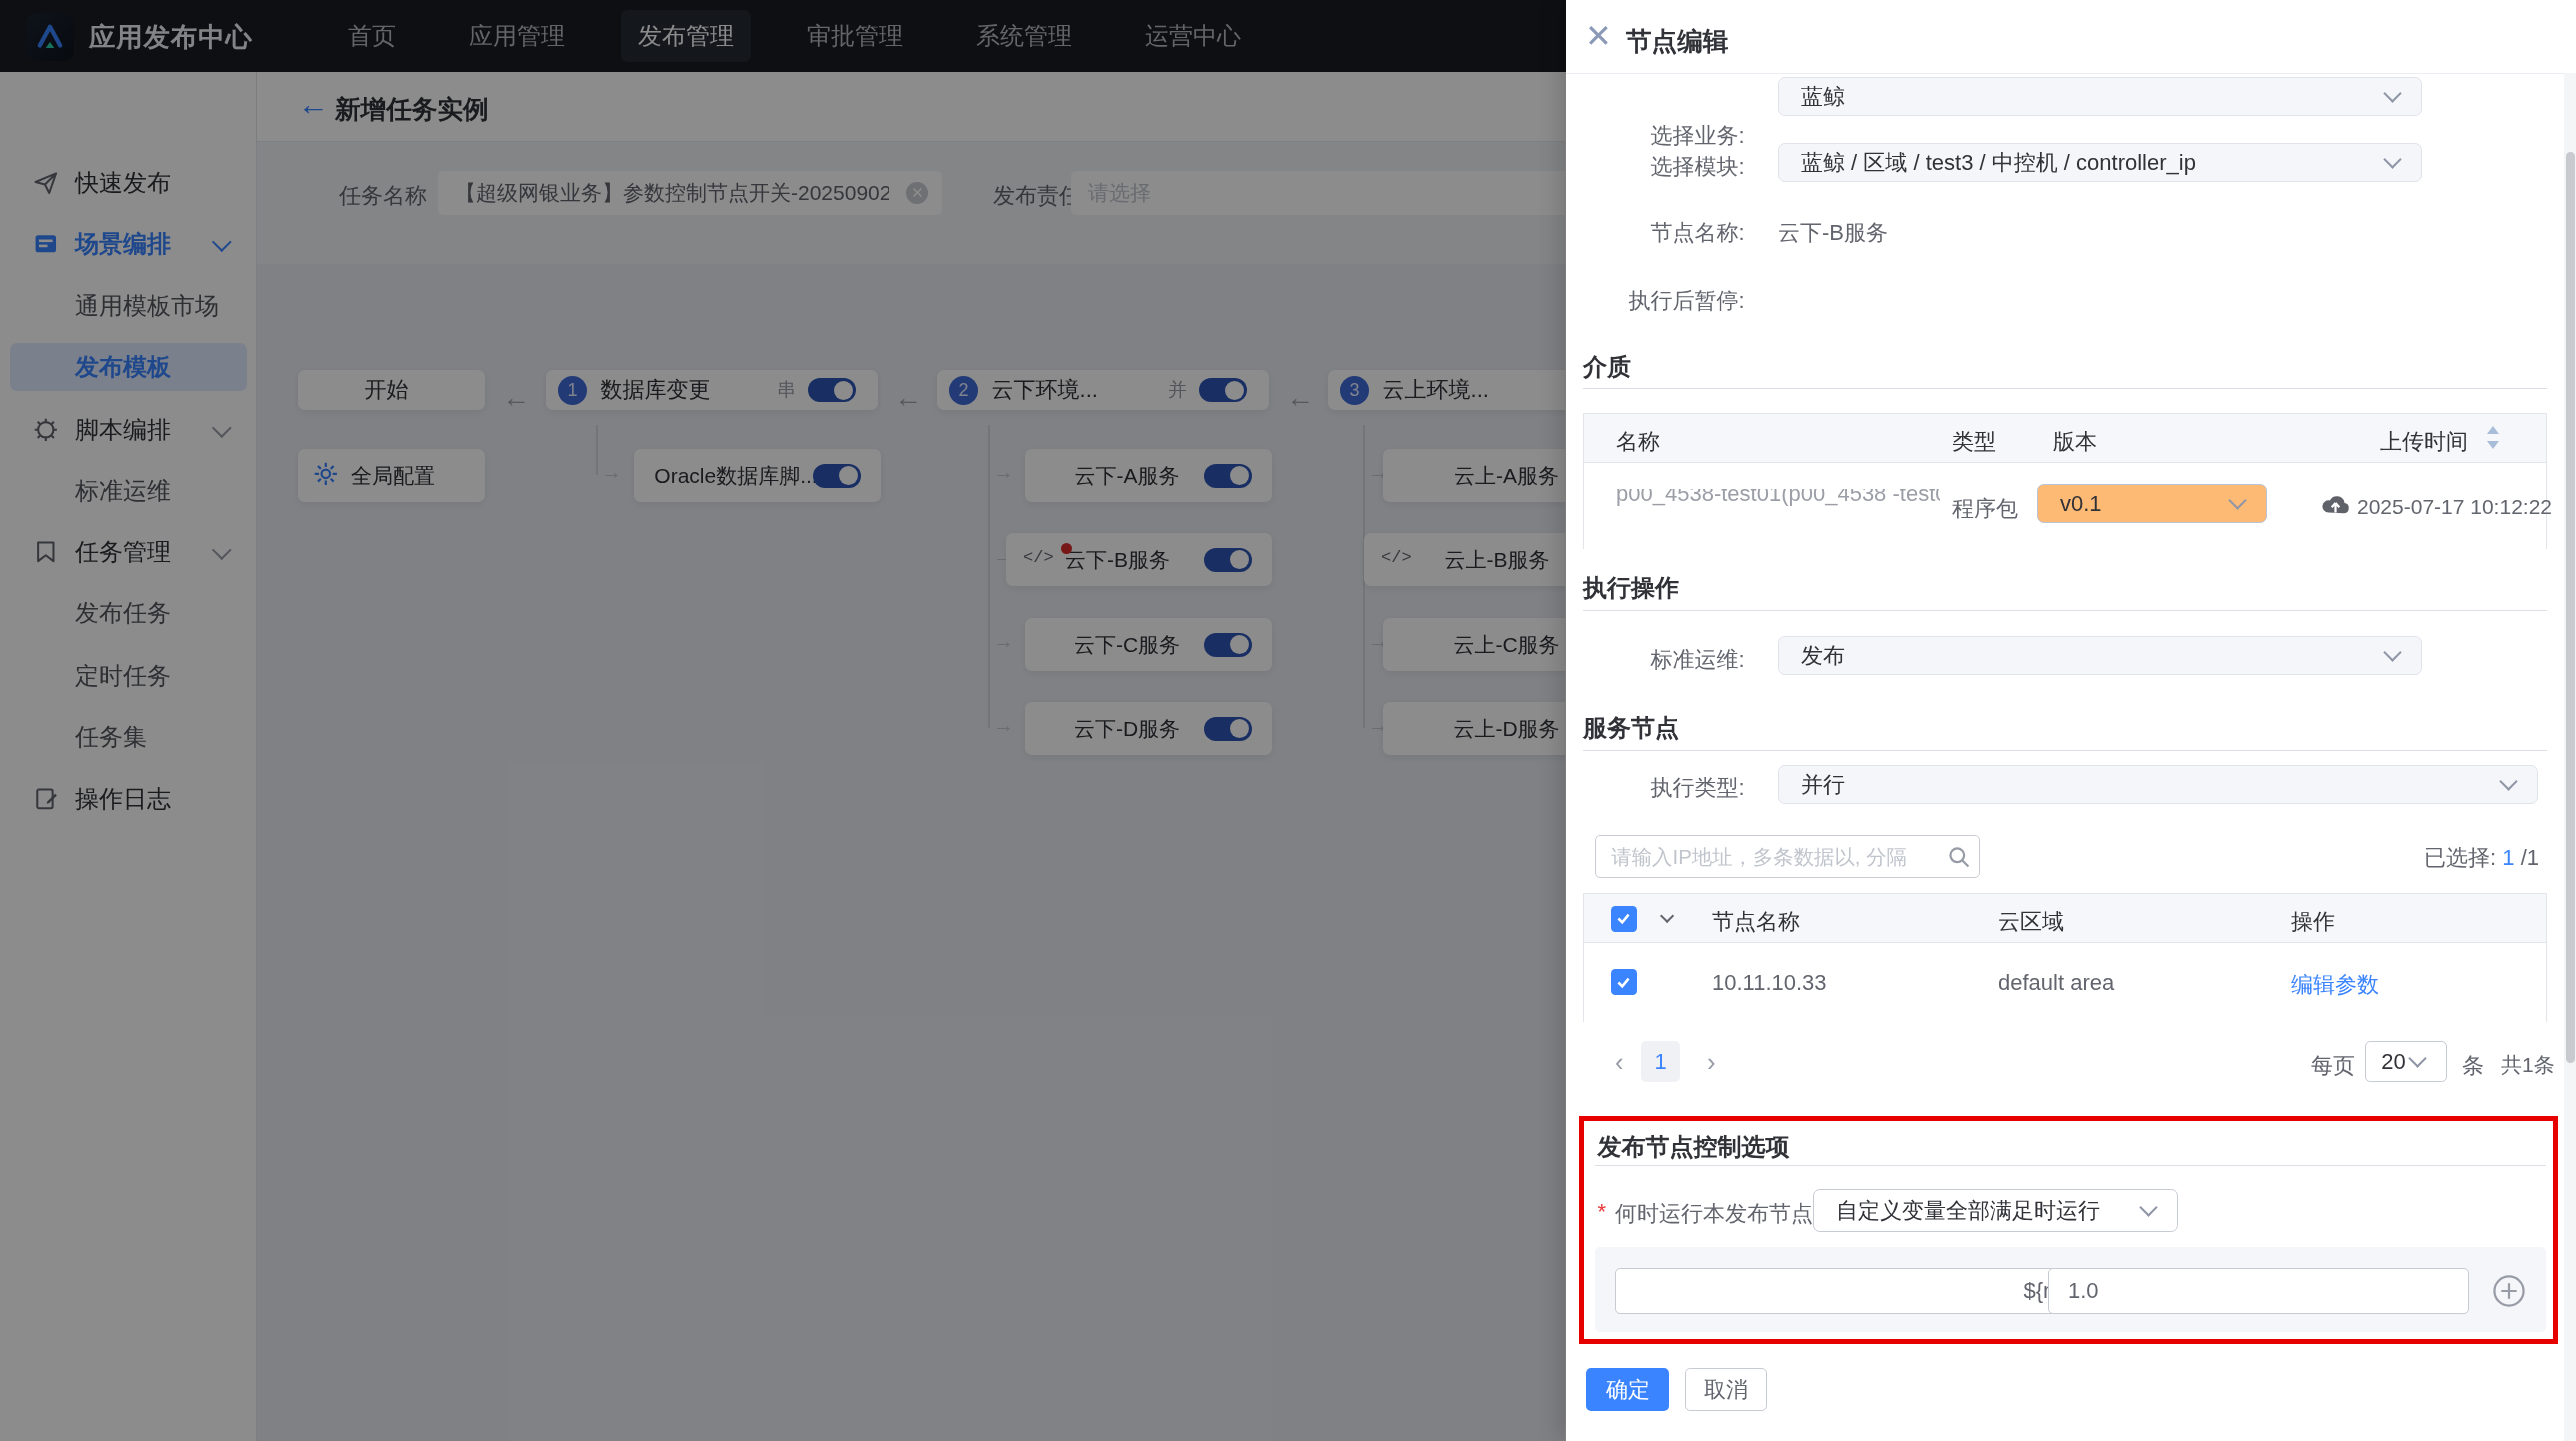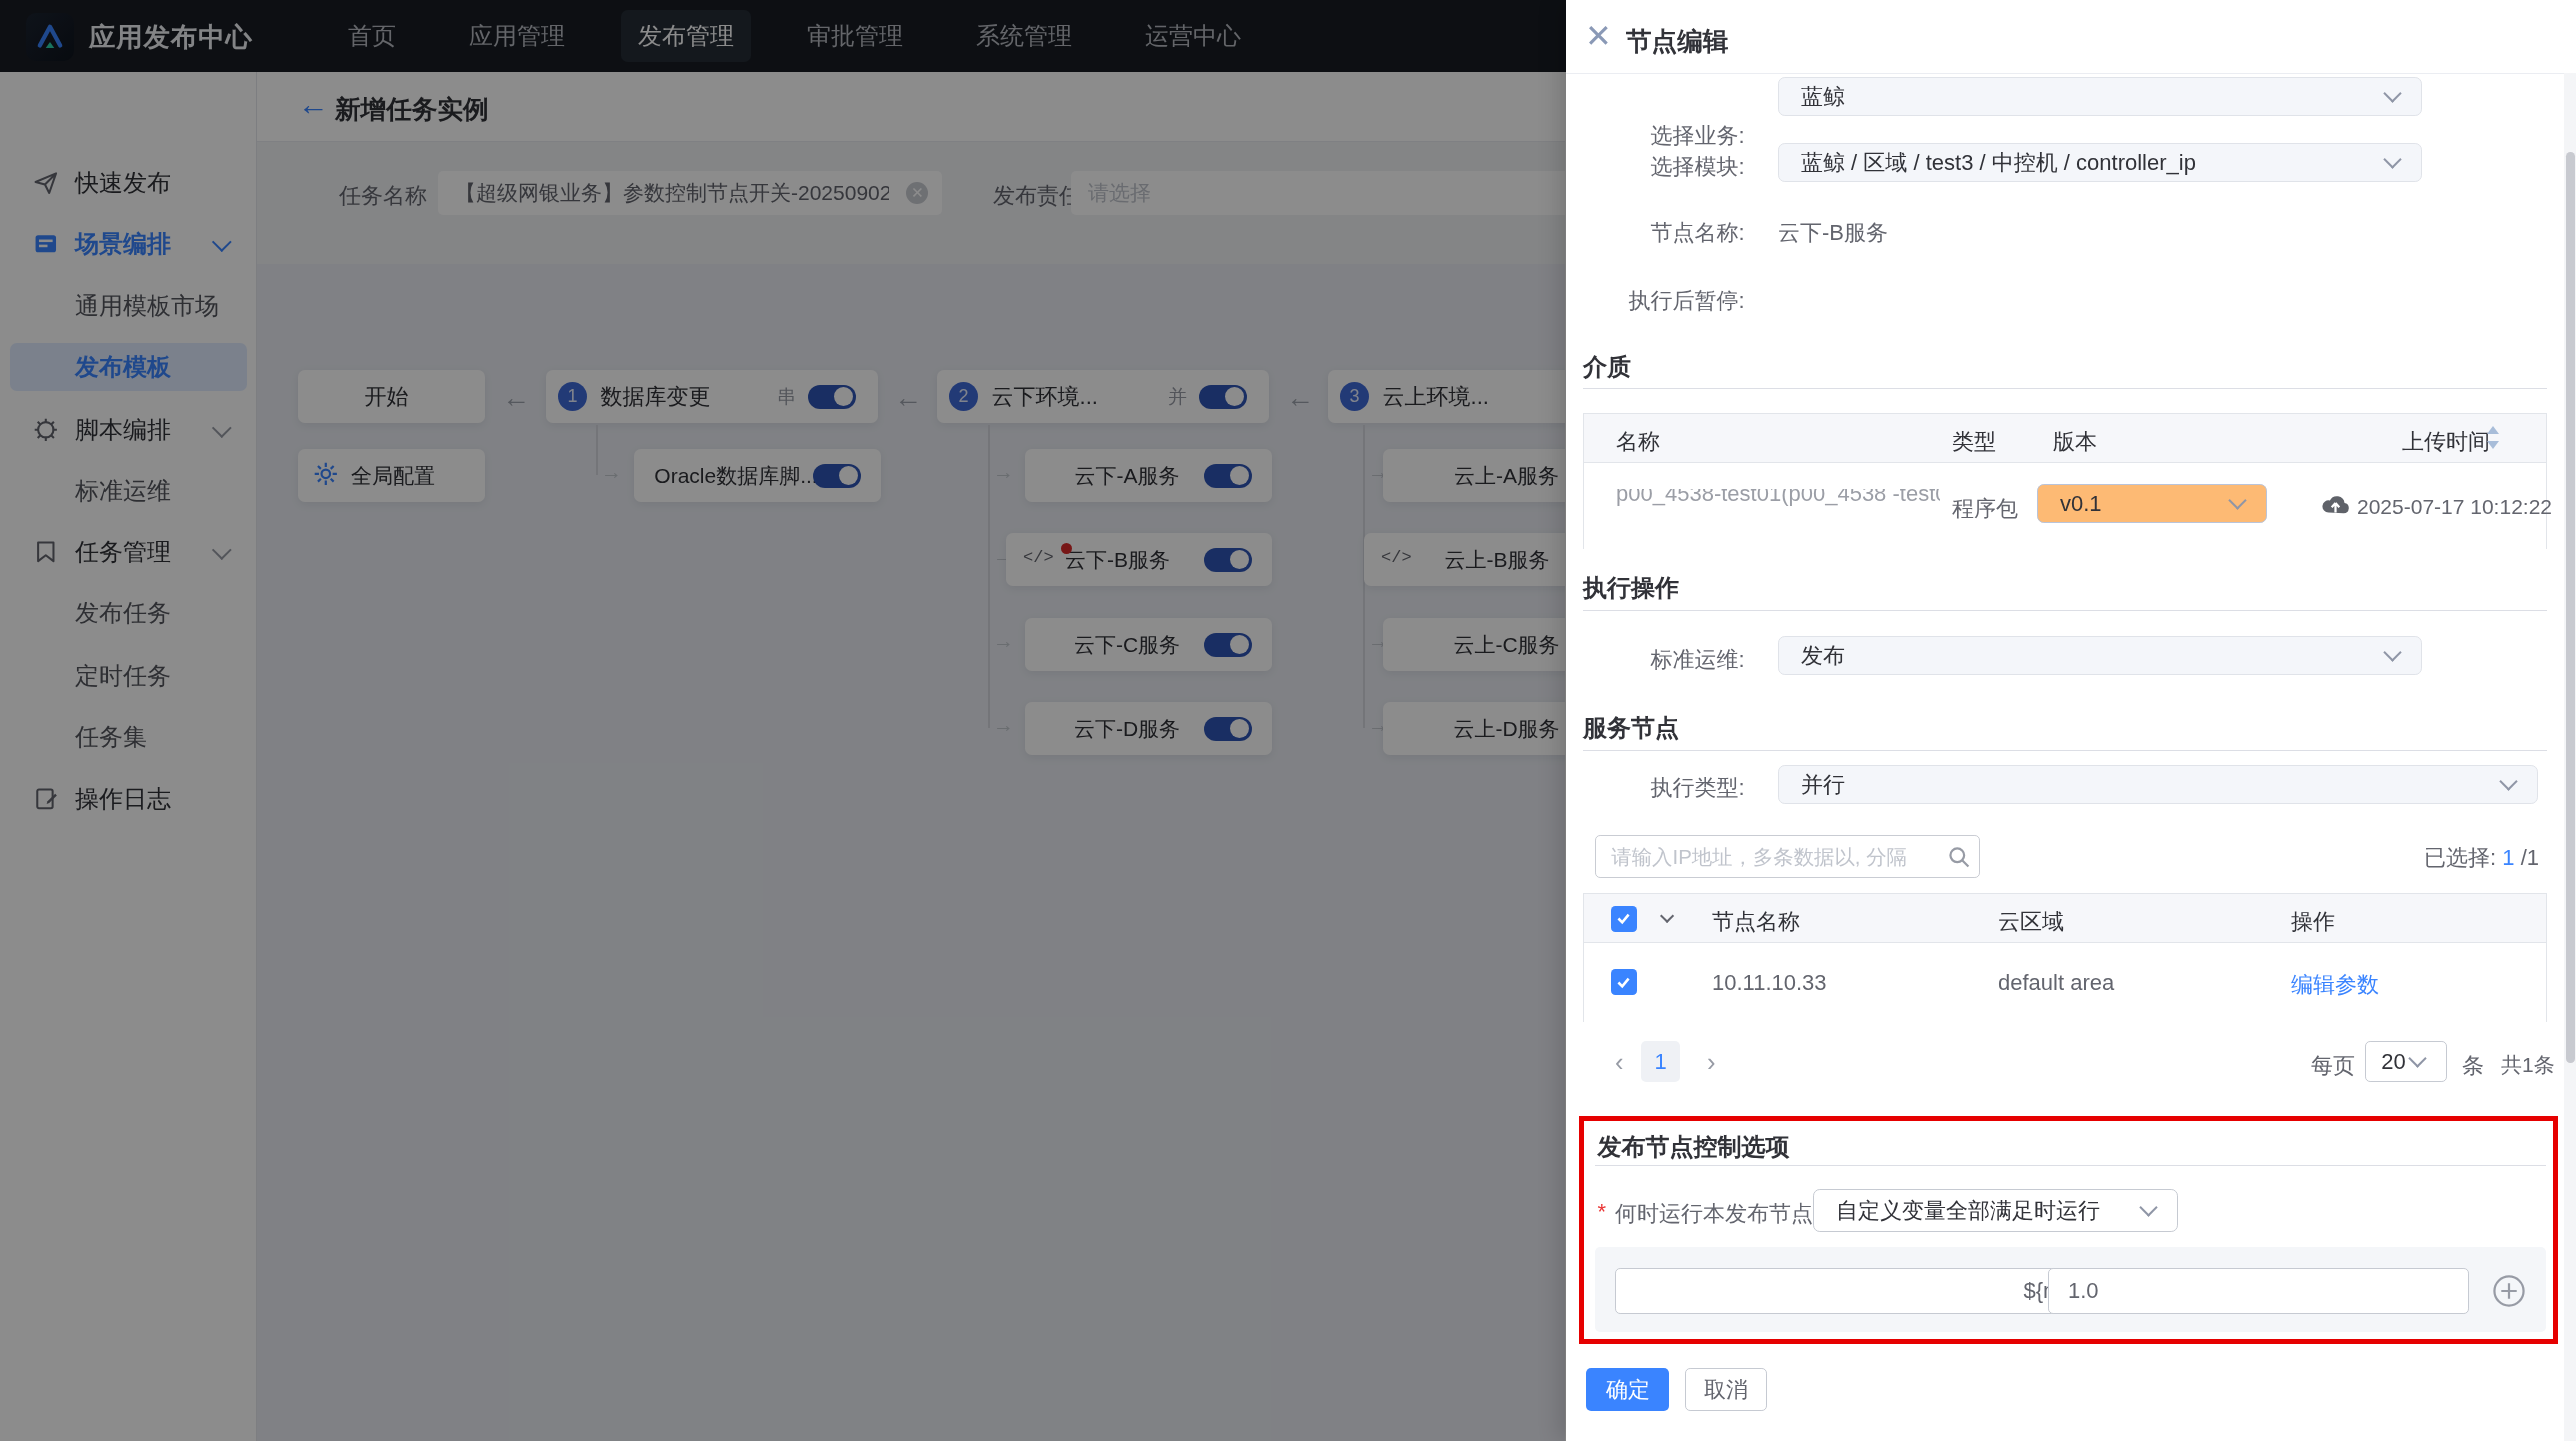--- a/index.html
+++ b/index.html
@@ -39,21 +39,21 @@
   .form-input { position:absolute; height:44px; background:#fff; border-radius:5.1px; display:flex; align-items:center;
     padding:0 17px; font-size:21px; color:#63656e; }
   .form-input .ph { color:#c0c4cc; }
   .clear-ic { position:absolute; right:13.6px; top:11px; width:22px; height:22px; border-radius:50%; background:#c9ccd2;
     color:#fff; font-size:15.3px; display:flex; align-items:center; justify-content:center; }
 
   
   #canvas { position:absolute; left:0; top:192px; width:1308px; height:1177px; background:#e9ecf2; overflow:hidden; }
   .card { position:absolute; background:#fff; border-radius:6.8px; box-shadow:0 2.6px 8.5px rgba(30,35,60,0.07);
     display:flex; align-items:center; }
-  .stage-hd { height:53px; padding:0 22px 0 12px; }
+  .stage-hd { height:40px; padding:0 22px 0 12px; }
   .stage-title { font-size:22px; color:#313238; margin-left:13.6px; white-space:nowrap; }
   .badge { width:29px; height:29px; border-radius:50%; background:#3f6ad8; color:#e8eeff; font-size:18px;
     display:flex; align-items:center; justify-content:center; flex:none; }
   .mode-ch { font-size:19px; color:#979ba5; margin-left:auto; }
   .toggle { width:48px; height:24px; border-radius:12px; position:relative; flex:none; }
   .toggle.on { background:#2f55b4; }
   .toggle.on::after { content:""; position:absolute; right:2.6px; top:2.6px; width:19px; height:19px; border-radius:50%; background:#fff; }
   .toggle.off { background:#dde0e6; }
   .toggle.off::after { content:""; position:absolute; left:2.6px; top:2.6px; width:19px; height:19px; border-radius:50%; background:#fff; }
   .hd-toggle { margin-left:12px; }
@@ -335,21 +335,21 @@
   <span class="toggle off abs" style="left:212px; top:285px;"></span>
 
   
   <span class="sec-title" style="top:351px;">介质</span>
   <div class="sec-div" style="top:388px;"></div>
   <div class="dtable" style="top:413px; height:136px;">
     <div class="thead">
       <span class="tc" style="left:32px; top:12.8px;">名称</span>
       <span class="tc" style="left:368px; top:12.8px;">类型</span>
       <span class="tc" style="left:469px; top:12.8px;">版本</span>
-      <span class="tc" style="left:818px; top:12.8px;text-align:right;">上传时间</span>
+      <span class="tc" style="left:796px; top:12.8px;text-align:right;">上传时间</span>
       <span class="sortcaret" style="left:903px; top:12px; border-bottom:8.5px solid #a8bdd9;"></span>
       <span class="sortcaret" style="left:903px; top:27px; border-top:8.5px solid #a8bdd9;"></span>
     </div>
     <div class="trow" style="height:86px;">
       <span class="media-name">
           <span>p00_4538-test01(p00_4538 -test01)</span>
         </span>
       <span class="tc sub" style="left:368px; top:31px;">程序包</span>
       <div class="sel bluebrd" style="left:453px; top:21px; width:230px; height:39px;">
         <span>v0.1</span>

